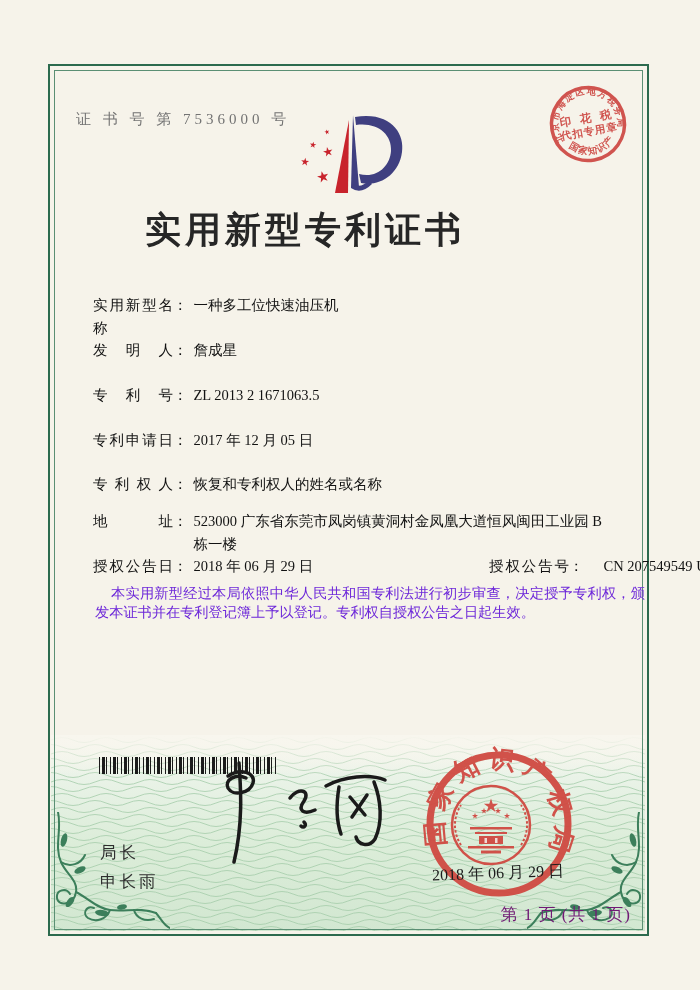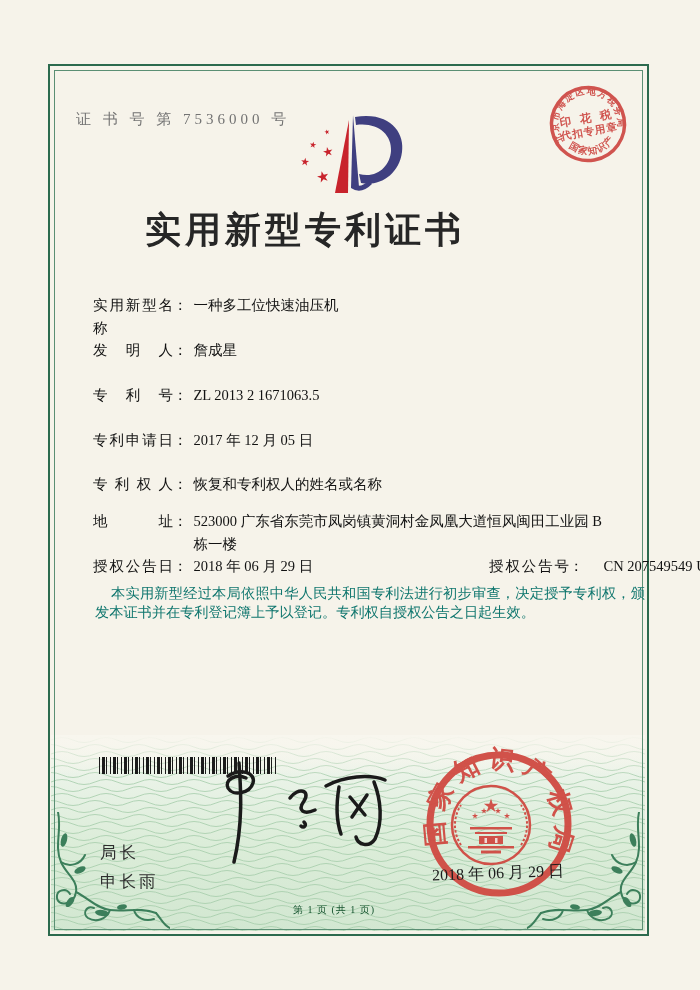--- a/index.html
+++ b/index.html
@@ -37,21 +37,21 @@
     position:absolute;left:0;width:610px;top:206px;text-align:center;
     font-size:36px;font-weight:bold;letter-spacing:4px;color:#262626;z-index:4;
   }
   .frow{position:absolute;left:93px;font-size:14.5px;color:#121212;z-index:4;line-height:23px;}
   .flabel{display:inline-block;width:80px;text-align:justify;text-align-last:justify;vertical-align:top;}
   .fcolon{vertical-align:top;}
   .fvalue{display:inline-block;margin-left:6px;vertical-align:top;max-width:424px;}
   .frow .second{position:absolute;left:396px;top:0;white-space:nowrap;}
   .body-text{
     position:absolute;left:95px;top:584px;width:550px;z-index:4;
-    font-size:14.2px;line-height:19.4px;text-align:justify;color:#0f766e;
+    font-size:14.2px;line-height:19.4px;text-align:justify;color:#6d28d9;
   }
   .body-text p{margin:0;text-indent:16px;}
   .barcode{
     position:absolute;left:99px;top:757px;width:178px;height:17px;z-index:4;
     background:repeating-linear-gradient(90deg,
       #1b1b1b 0 1.5px,transparent 1.5px 3px,
       #1b1b1b 3px 6px,transparent 6px 7.5px,
       #1b1b1b 7.5px 8.5px,transparent 8.5px 11px);
   }
   .signer{
@@ -60,22 +60,22 @@
     font-size:16.5px;color:#2e2e2e;letter-spacing:3px;line-height:29px;margin-top:34px;
   }
   .signature{position:absolute;left:198px;top:760px;z-index:5;}
   .seal{position:absolute;left:414px;top:739px;z-index:6;}
   .seal-date{
     position:absolute;left:432px;top:862px;z-index:7;width:200px;
     font-size:16px;color:#1d1d1d;transform:rotate(-2deg);white-space:nowrap;
   }
   .tax-stamp{position:absolute;left:520px;top:56px;z-index:6;}
   .footer{
-    position:absolute;left:51px;top:903px;width:594px;text-align:center;z-index:5;
-    font-size:10px;color:#14532d;transform:translateX(-14px);letter-spacing:1px;
+    position:absolute;left:51px;top:903px;width:594px;text-align:right;z-index:5;
+    font-size:17px;color:#701a75;transform:translateX(-14px);letter-spacing:1px;
   }
   .logo{position:absolute;left:295px;top:105px;z-index:4;}
   .corner{position:absolute;z-index:3;}
   .corner.bl{left:52px;top:812px;}
   .corner.br{left:527px;top:812px;transform:scaleX(-1);}
 </style>
 </head>
 <body>
 
 <div class="wavezone">

